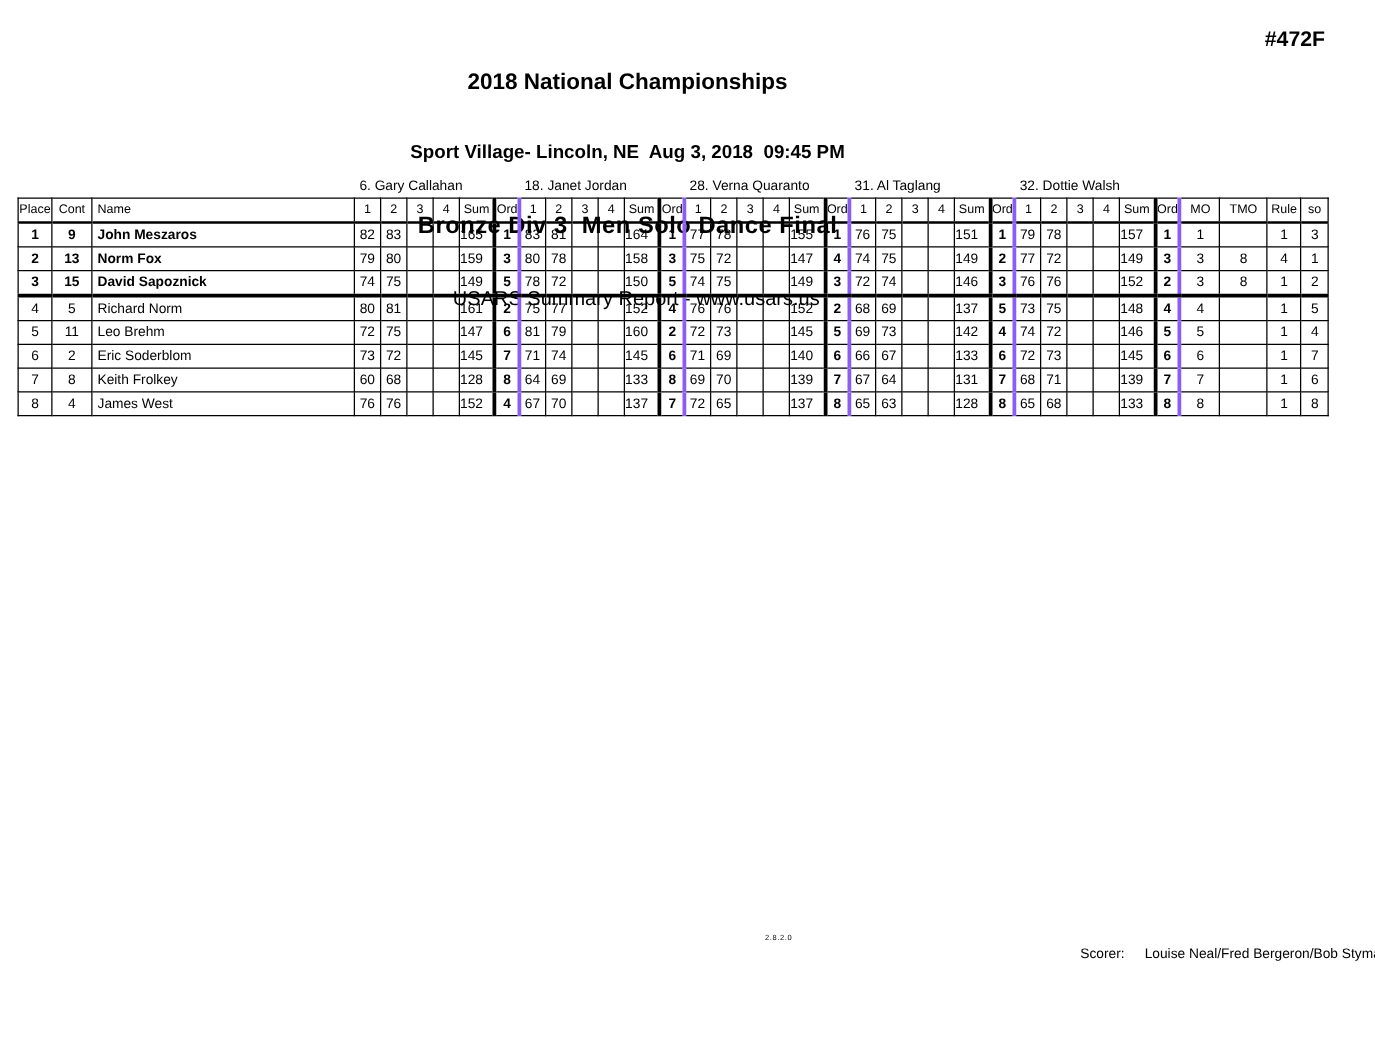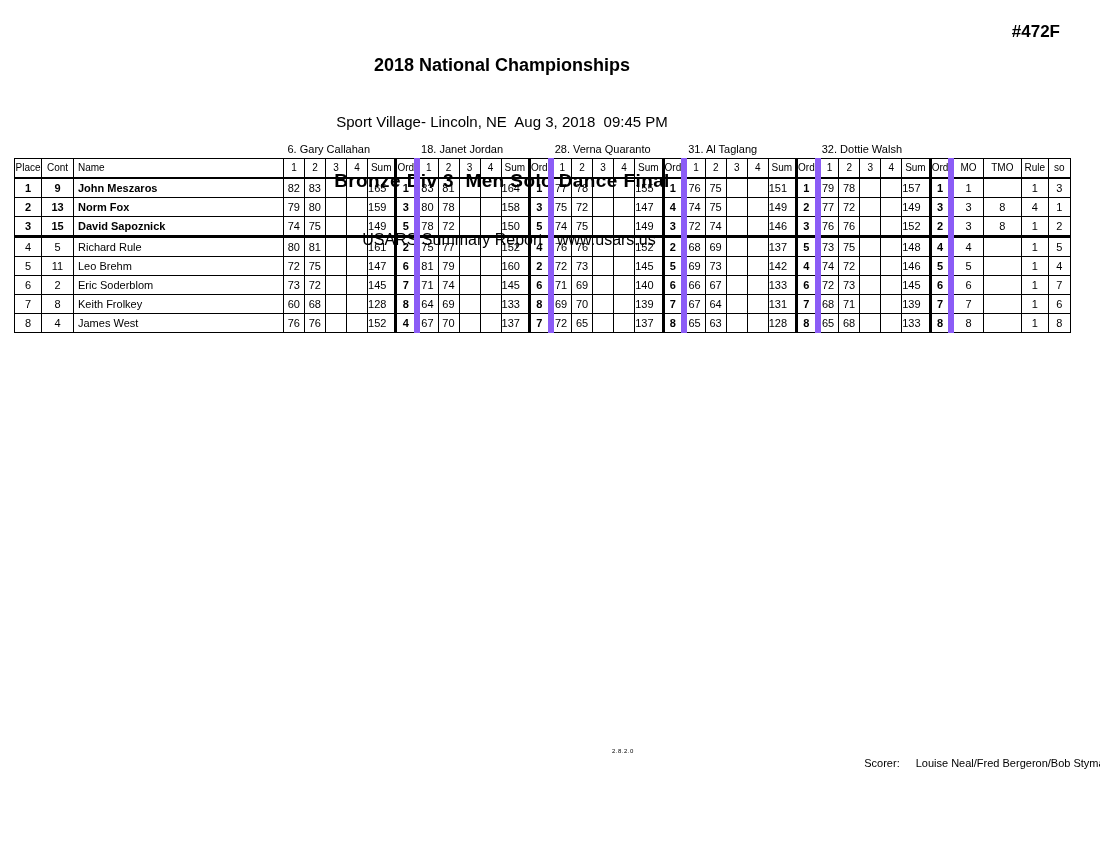--- a/index.html
+++ b/index.html
@@ -3,35 +3,35 @@
 <meta charset="utf-8">
 <style>
   html,body{margin:0;padding:0;background:#fff;}
   .page{position:relative;width:1100px;height:850px;background:#fff;overflow:hidden;
         font-family:"Liberation Sans",sans-serif;color:#000;}
   
   .req-block{position:absolute;left:18px;top:20px;font-size:11px;line-height:13px;white-space:pre;}
   
   .title-block{position:absolute;left:0;width:1004px;top:18px;text-align:center;white-space:pre;}
   .t1{font-size:18px;font-weight:bold;line-height:22px;}
-  .t2{font-size:15px;line-height:20px;}
+  .t2{font-size:15px;line-height:20px;font-weight:bold;}
   .t3{font-size:19px;font-weight:bold;line-height:25px;letter-spacing:.4px;}
   .t4{font-size:16px;line-height:22px;padding-left:14px;}
   .event-num{position:absolute;right:40px;top:22px;font-size:17px;font-weight:bold;}
   
   table{position:absolute;left:14px;top:139px;border-collapse:collapse;table-layout:fixed;
         font-size:11px;line-height:12px;}
   td{border:1px solid #000;height:18px;padding:0;text-align:center;overflow:hidden;white-space:nowrap;}
   tr.jrow td{border:none;height:19px;}
   td.jname{border:1px solid #000;text-align:left;padding-left:4px;font-size:11px;}
   tr.cols td{border-bottom:2px solid #000;font-size:10px;}
   td.name{text-align:left;padding-left:4px;}
   td.sc{text-align:right;padding-right:4px;}
   td.sum{padding-right:8px;}
-  td.thick{border-left:3px solid #000;border-right:6px solid #8b5cf6;}
+  td.thick{border-left:3px solid #000;border-right:3px solid #8b5cf6;}
   td.ordv{font-weight:bold;}
   tr.sep td{border-bottom:3px solid #000;}
   tr.boldrow td.pc,tr.boldrow td.cont,tr.boldrow td.name{font-weight:bold;}
   
   .ver{position:absolute;left:612px;top:748px;font-size:6px;letter-spacing:.5px;}
   .printed{position:absolute;left:637px;top:745px;font-size:11px;white-space:pre;}
   .printed .val{margin-left:14px;}
   .scorer{position:absolute;left:852px;top:745px;font-size:11px;white-space:pre;}
   .scorer .val{margin-left:16px;}
 </style>
@@ -259,21 +259,21 @@
           <td class="sum">152</td>
           <td class="thick ordv">2</td>
           <td class="ex">3</td>
           <td class="ex">8</td>
           <td class="ex">1</td>
           <td class="ex">2</td>
         </tr>
         <tr class="">
           <td class="pc">4</td>
           <td class="cont">5</td>
-          <td class="name">Richard Rule</td>
+          <td class="name">Richard Norm</td>
           <td class="sc">80</td>
           <td class="sc">81</td>
           <td class="sc"></td>
           <td class="sc"></td>
           <td class="sum">161</td>
           <td class="thick ordv">2</td>
           <td class="sc">75</td>
           <td class="sc">77</td>
           <td class="sc"></td>
           <td class="sc"></td>

